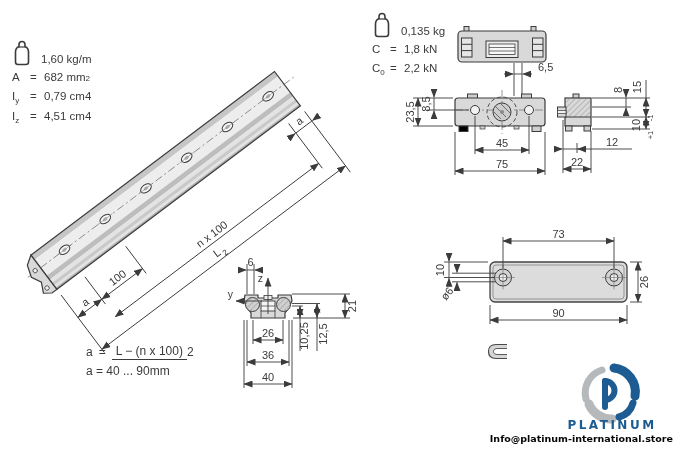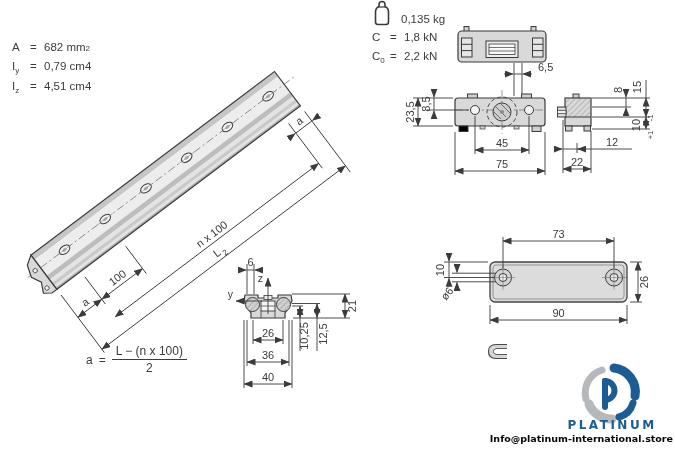--- a/index.html
+++ b/index.html
@@ -9,21 +9,21 @@
   .spec-block{position:absolute;color:#3b3b3b;font-size:11.5px}
   .spec-head{display:flex;align-items:flex-end;gap:9px;margin-bottom:4px}
   .spec-head .wt{padding-bottom:1px}
   .spec-row{display:flex;align-items:baseline;line-height:14px}
   .symwrap{width:18px}
   .spec-row sub{font-size:8px}
   .spec-row sup{font-size:8px;vertical-align:4px}
   .eq{width:14px}
   .formula-block{position:absolute;font-size:12px;color:#3b3b3b}
   .f-main{display:flex;align-items:center;gap:6px}
-  .frac{display:inline-flex;flex-direction:column;text-align:center}
+  .frac{display:inline-flex;text-align:right}
   .num{border-bottom:1.2px solid #3b3b3b;padding:0 4px 1px}
   .den{padding-top:1px}
   .f-range{margin-top:4px}
   
   .ol{stroke:#3b3b3b;stroke-width:1.2}
   .tl{stroke:#3b3b3b;stroke-width:1}
   .dl{stroke:#3b3b3b;stroke-width:0.9;fill:none}
   .cl{stroke:#6e6e6e;stroke-width:0.7;fill:none;stroke-dasharray:8 3 2 3}
   .dim{font-family:"Liberation Sans",sans-serif;font-size:11px;fill:#3b3b3b}
   .dims{font-family:"Liberation Sans",sans-serif;font-size:7.5px;fill:#3b3b3b}
@@ -333,41 +333,48 @@
       <circle cx="610" cy="392" r="12.5" fill="#ffffff"></circle>
       <line x1="605" y1="381" x2="605" y2="407" stroke="#1d5c92" stroke-width="6" stroke-linecap="round"></line>
       <path d="M605,381 A9.5,9.5 0 1 1 605,400" fill="none" stroke="#1d5c92" stroke-width="6" stroke-linecap="round"></path>
     </g>
     <text class="brand-name" text-anchor="middle" x="612" y="429">PLATINUM</text>
     <text class="brand-mail" text-anchor="end" x="673" y="442">Info@platinum-international.store</text>
   </g>
 </svg>
 
 <div class="spec-block" style="left:12px;top:40px">
+  <div class="spec-head">
+    <svg width="20" height="26" viewBox="0 0 20 26">
+      <path d="M7,6.5 L7,4.5 Q7,1.5 10,1.5 Q13,1.5 13,4.5 L13,6.5 Q16.5,8 16.5,12 L16.5,22 Q16.5,24.5 14,24.5 L6,24.5 Q3.5,24.5 3.5,22 L3.5,12 Q3.5,8 7,6.5 Z" fill="none" stroke="#3b3b3b" stroke-width="1.6"></path>
+      <line x1="6.2" y1="7" x2="13.8" y2="7" stroke="#3b3b3b" stroke-width="1.2"></line>
+    </svg>
+    <span class="wt">1,60 kg/m</span>
+  </div>
   <div class="spec-row">
     <span class="symwrap"><span>A</span><sub></sub></span>
     <span class="eq">=</span>
     <span>682 mm</span>
         <sup>2</sup>
   </div>
   <div class="spec-row">
     <span class="symwrap"><span>I</span><sub>y</sub></span>
     <span class="eq">=</span>
     <span>0,79 cm4</span>
         <sup></sup>
   </div>
   <div class="spec-row">
     <span class="symwrap"><span>I</span><sub>z</sub></span>
     <span class="eq">=</span>
     <span>4,51 cm4</span>
         <sup></sup>
   </div>
 </div>
 
-<div class="spec-block" style="left:372px;top:0">
+<div class="spec-block" style="left:372px;top:12px">
   <div class="spec-head">
     <svg width="20" height="26" viewBox="0 0 20 26">
       <path d="M7,6.5 L7,4.5 Q7,1.5 10,1.5 Q13,1.5 13,4.5 L13,6.5 Q16.5,8 16.5,12 L16.5,22 Q16.5,24.5 14,24.5 L6,24.5 Q3.5,24.5 3.5,22 L3.5,12 Q3.5,8 7,6.5 Z" fill="none" stroke="#3b3b3b" stroke-width="1.6"></path>
       <line x1="6.2" y1="7" x2="13.8" y2="7" stroke="#3b3b3b" stroke-width="1.2"></line>
     </svg>
     <span class="wt">0,135 kg</span>
   </div>
   <div class="spec-row">
     <span class="symwrap"><span>C</span><sub></sub></span>
     <span class="eq">=</span>
@@ -382,15 +389,16 @@
 
 <div class="formula-block" style="left:86px;top:344px">
   <div class="f-main">
     <span>a</span>
     <span>=</span>
     <span class="frac">
       <span class="num">L − (n x 100)</span>
       <span class="den">2</span>
     </span>
   </div>
+  <div class="f-range">a = 40 ... 90mm</div>
 </div>
 
 </div>
 
 </body></html>

